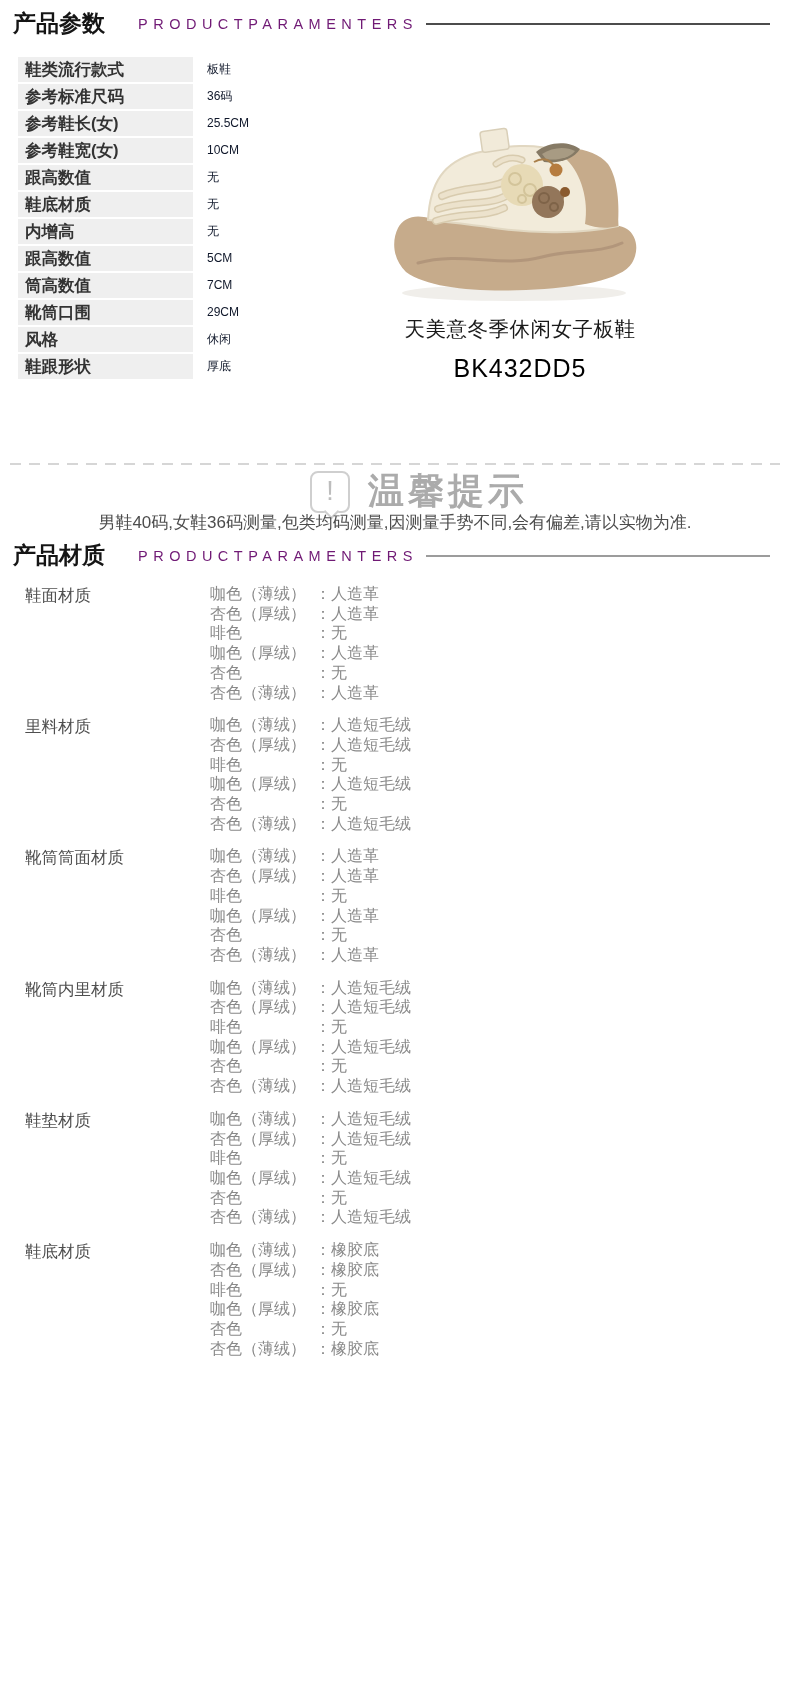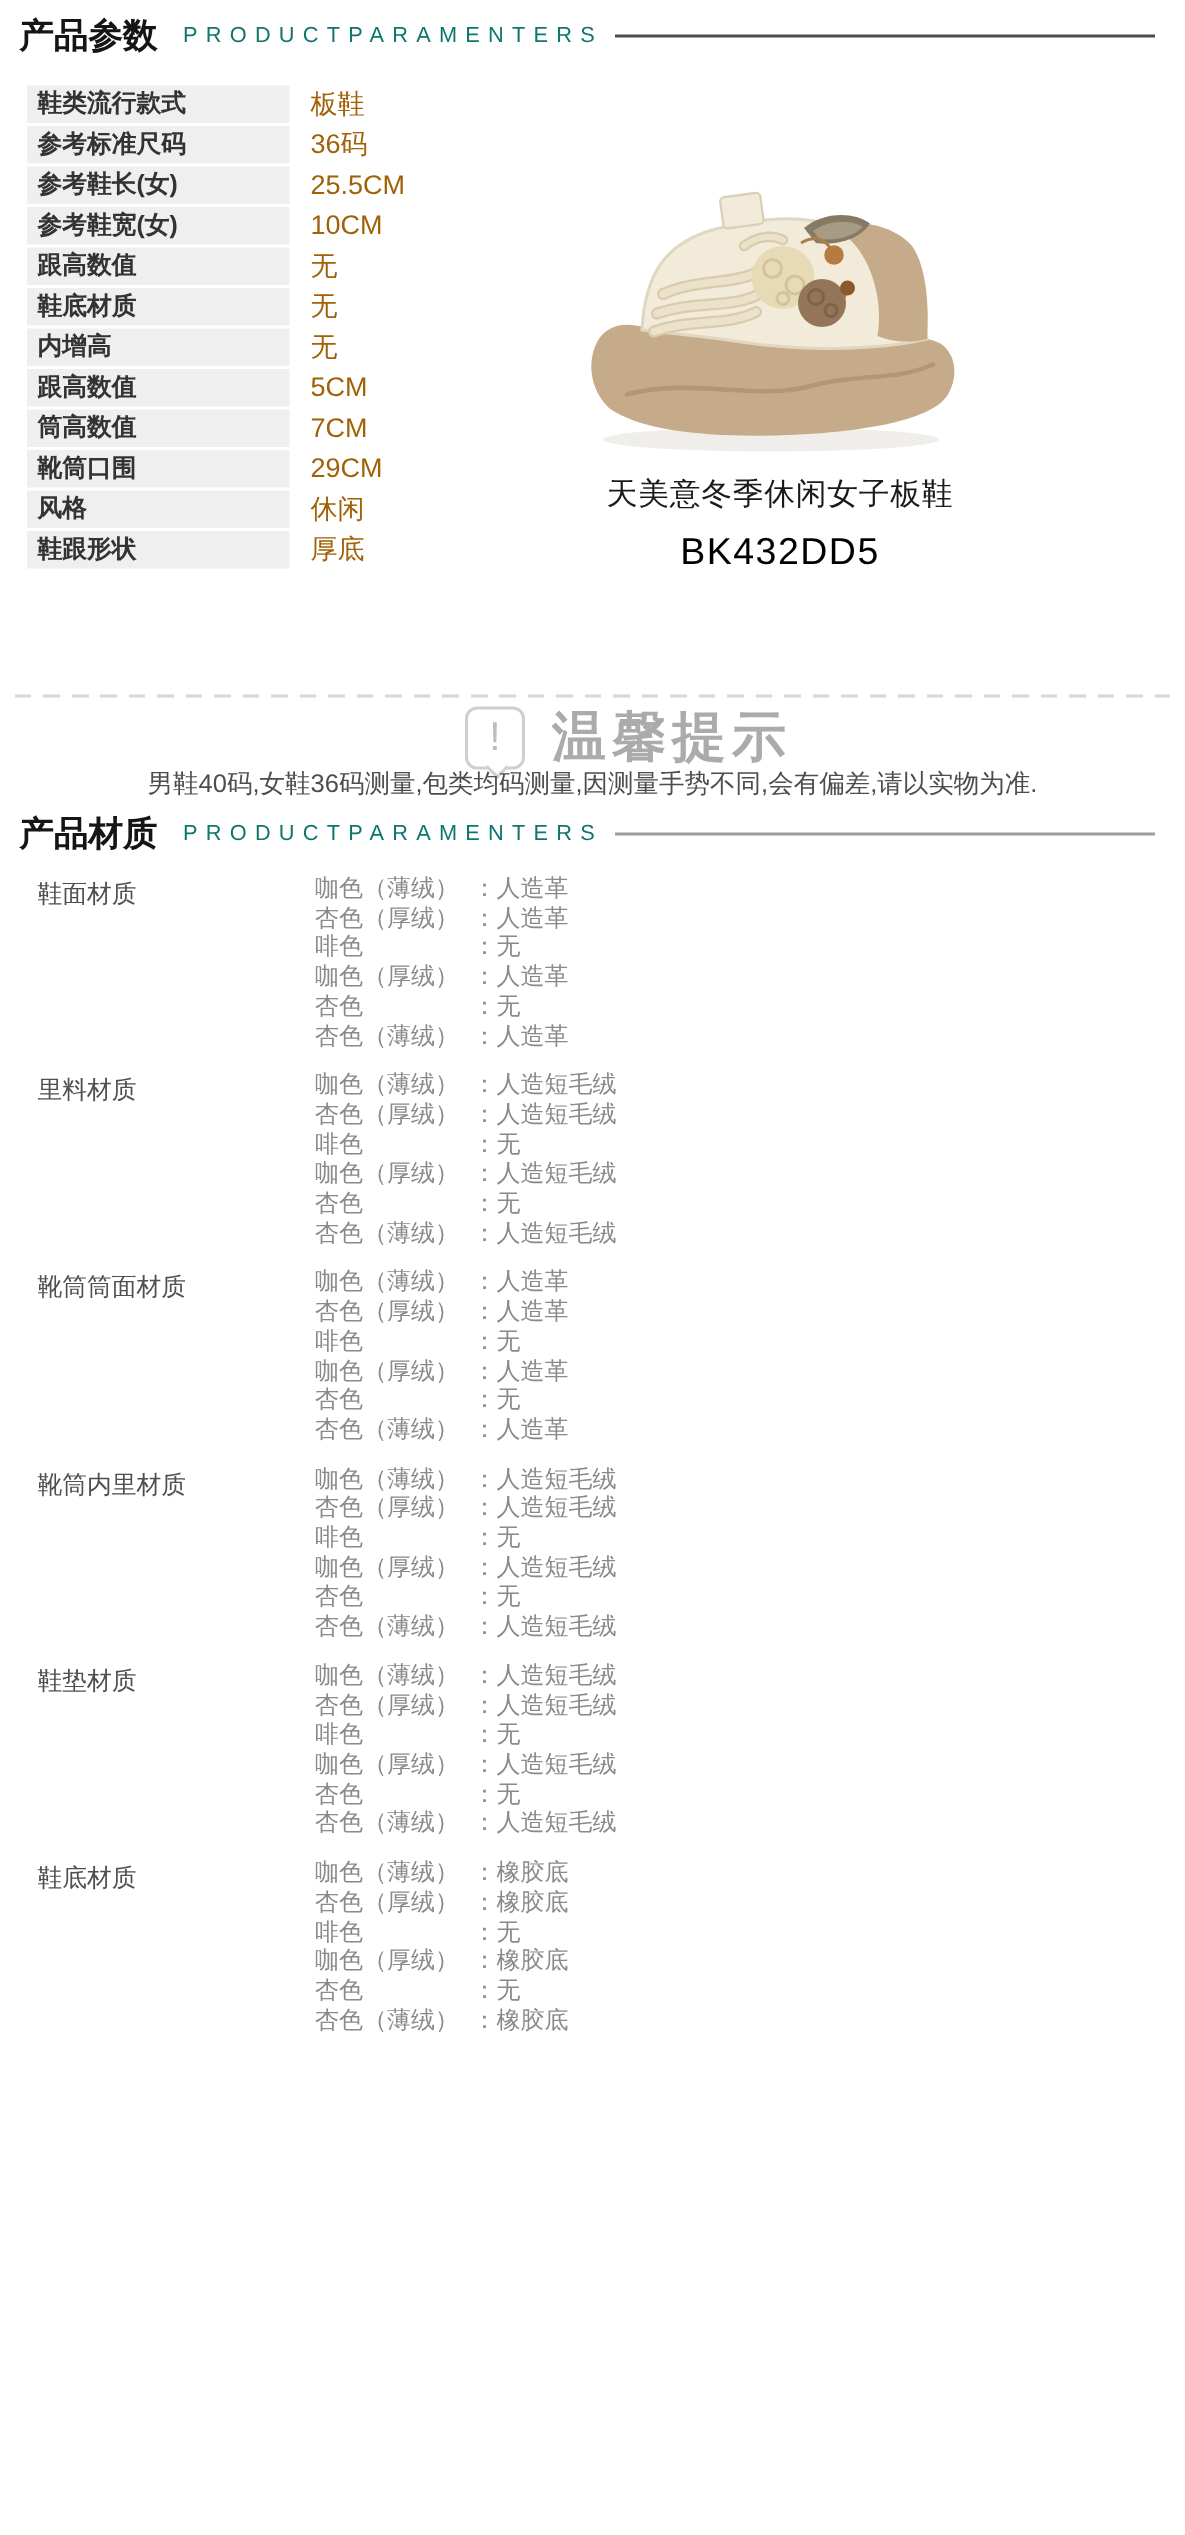--- a/index.html
+++ b/index.html
@@ -4,30 +4,30 @@
 <style>
   html,body{margin:0;padding:0;background:#ffffff;}
   .page{position:relative;width:790px;height:1690px;background:#ffffff;overflow:hidden;
         font-family:"Liberation Sans","DejaVu Sans",sans-serif;}
 
   
   .sec-head{position:absolute;left:13px;width:757px;display:flex;align-items:center;}
   #sec-params{top:8px;}
   #sec-materials{top:540px;}
   .sec-title{font-size:23px;font-weight:700;color:#151515;margin:0;white-space:nowrap;}
-  .sec-sub{margin-left:17px;font-size:14.5px;color:#0f766e;letter-spacing:5.5px;white-space:nowrap;}
+  .sec-sub{margin-left:33px;font-size:14.5px;color:#701a75;letter-spacing:5.5px;white-space:nowrap;}
   .sec-rule{flex:1;height:0;border-top:2px solid #4c4c4c;margin-left:8px;}
   #sec-materials .sec-rule{border-top-color:#9c9c9c;}
 
   
   .spec-table{position:absolute;left:18px;top:57px;}
   .spec-row{display:flex;height:25px;margin-bottom:2px;}
   .spec-label{width:175px;box-sizing:border-box;padding-left:7px;background:#efefef;
               font-size:16.5px;font-weight:700;color:#333333;line-height:25.5px;white-space:nowrap;}
-  .spec-value{margin-left:14px;font-size:18px;color:#a16207;line-height:25.5px;white-space:nowrap;}
+  .spec-value{margin-left:14px;font-size:12px;color:#0f172a;line-height:25.5px;white-space:nowrap;}
 
   
   .product{position:absolute;left:372px;top:88px;width:272px;margin:12px;text-align:center;}
   .shoe-svg{display:block;width:272px;height:210px;}
   .pname{font-size:20.5px;color:#1a1a1a;margin-top:5px;letter-spacing:.5px;white-space:nowrap;}
   .pmodel{font-size:25px;color:#000000;margin-top:11px;letter-spacing:1px;white-space:nowrap;}
 
   
   .divider{position:absolute;left:10px;top:463px;width:770px;height:2px;
            background:repeating-linear-gradient(90deg,#d6d6d6 0 11px,transparent 11px 19px);}
@@ -41,21 +41,21 @@
   .notice-title{position:absolute;left:368px;top:467px;font-size:36px;font-weight:700;
                 color:#ababab;letter-spacing:4px;white-space:nowrap;}
   .notice-text{position:absolute;left:0;top:511px;width:790px;margin:0;text-align:center;
                font-size:17px;color:#4d4d4d;white-space:nowrap;}
 
   
   .materials{position:absolute;left:25px;top:584px;width:745px;}
   .mat-group{position:relative;margin-bottom:13px;}
   .mat-label{position:absolute;left:0;top:1px;font-size:16.5px;color:#4f4f4f;white-space:nowrap;}
   .mat-lines{margin-left:185px;}
-  .mat-line{display:flex;font-size:16px;line-height:19.7px;color:#8a8a8a;white-space:nowrap;font-family:Liberation Mono, monospace;}
+  .mat-line{display:flex;font-size:16px;line-height:19.7px;color:#8a8a8a;white-space:nowrap;}
   .mname{width:105px;}
 </style>
 </head>
 <body>
 
 <div class="page">
 
   <header class="sec-head" id="sec-params">
     <h2 class="sec-title">产品参数</h2>
     <span class="sec-sub">PRODUCTPARAMENTERS</span>

